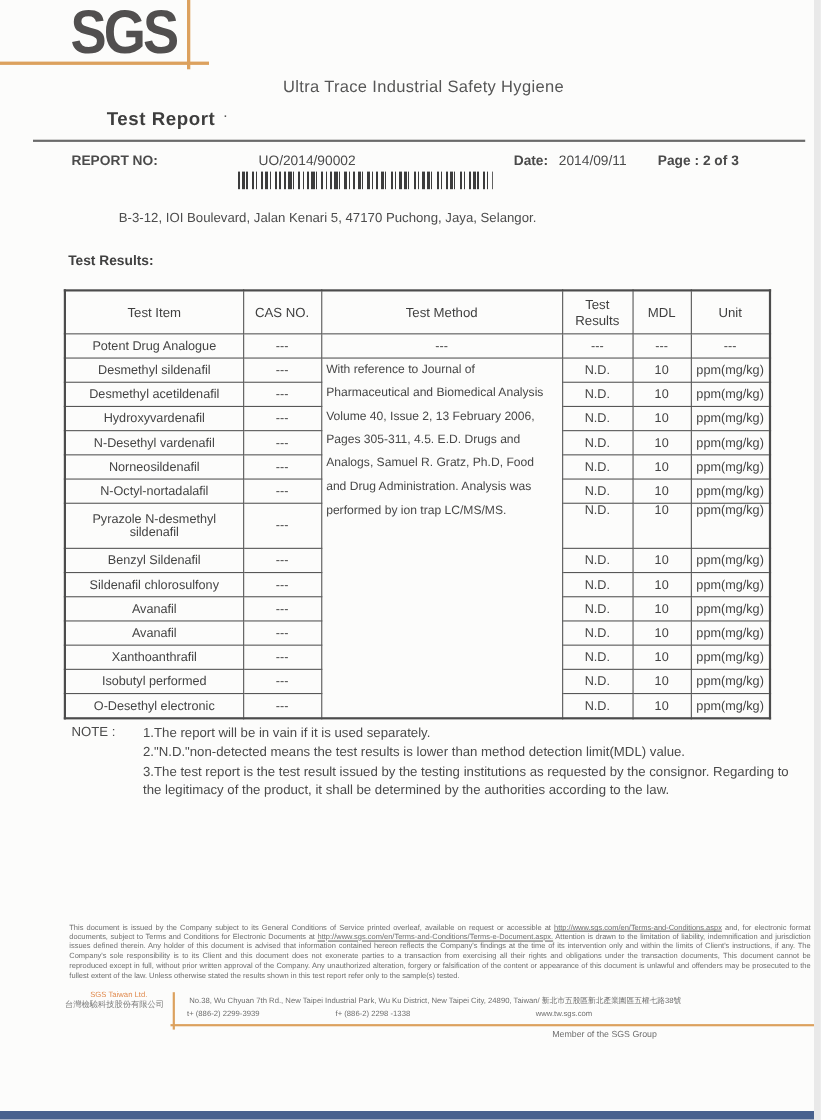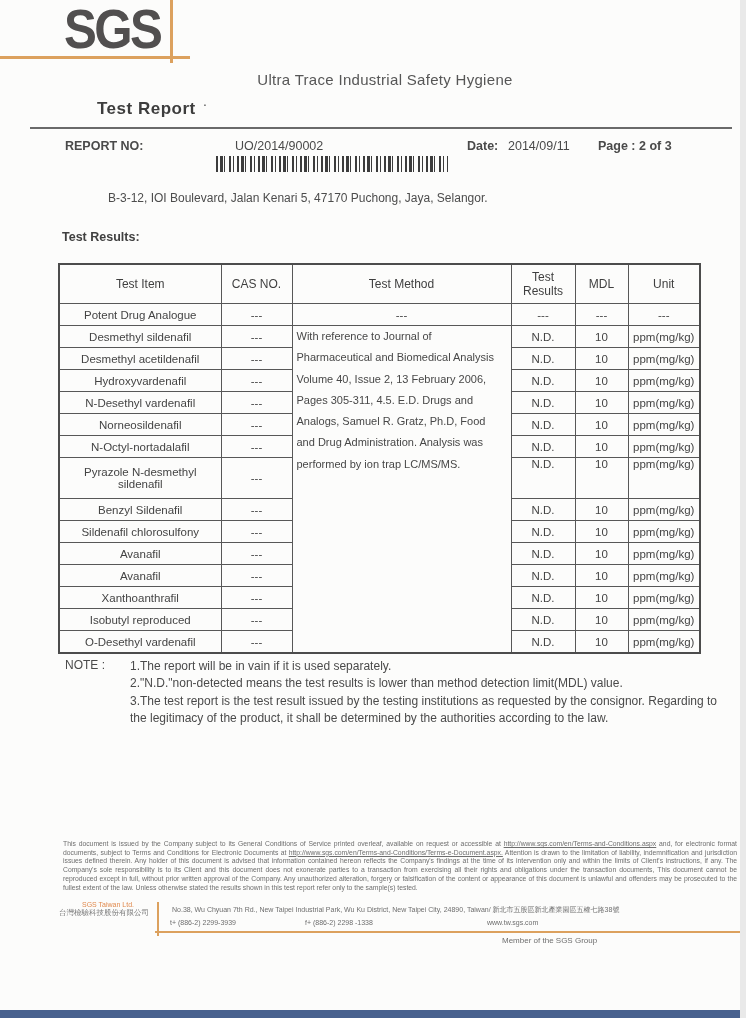--- a/index.html
+++ b/index.html
@@ -218,28 +218,28 @@
           <td class="c">ppm(mg/kg)</td>
         </tr>
         <tr>
           <td class="item">Xanthoanthrafil</td>
           <td class="c">---</td>
           <td class="c">N.D.</td>
           <td class="c">10</td>
           <td class="c">ppm(mg/kg)</td>
         </tr>
         <tr>
-          <td class="item">Isobutyl reproduced</td>
-          <td class="c">---</td>
-          <td class="c">N.D.</td>
-          <td class="c">10</td>
-          <td class="c">ppm(mg/kg)</td>
-        </tr>
-        <tr>
-          <td class="item">O-Desethyl vardenafil</td>
+          <td class="item">Isobutyl performed</td>
+          <td class="c">---</td>
+          <td class="c">N.D.</td>
+          <td class="c">10</td>
+          <td class="c">ppm(mg/kg)</td>
+        </tr>
+        <tr>
+          <td class="item">O-Desethyl electronic</td>
           <td class="c">---</td>
           <td class="c">N.D.</td>
           <td class="c">10</td>
           <td class="c">ppm(mg/kg)</td>
         </tr>
       </tbody>
   </table>
 
   <div class="abs note-label">NOTE :</div>
   <div class="abs note-items">

